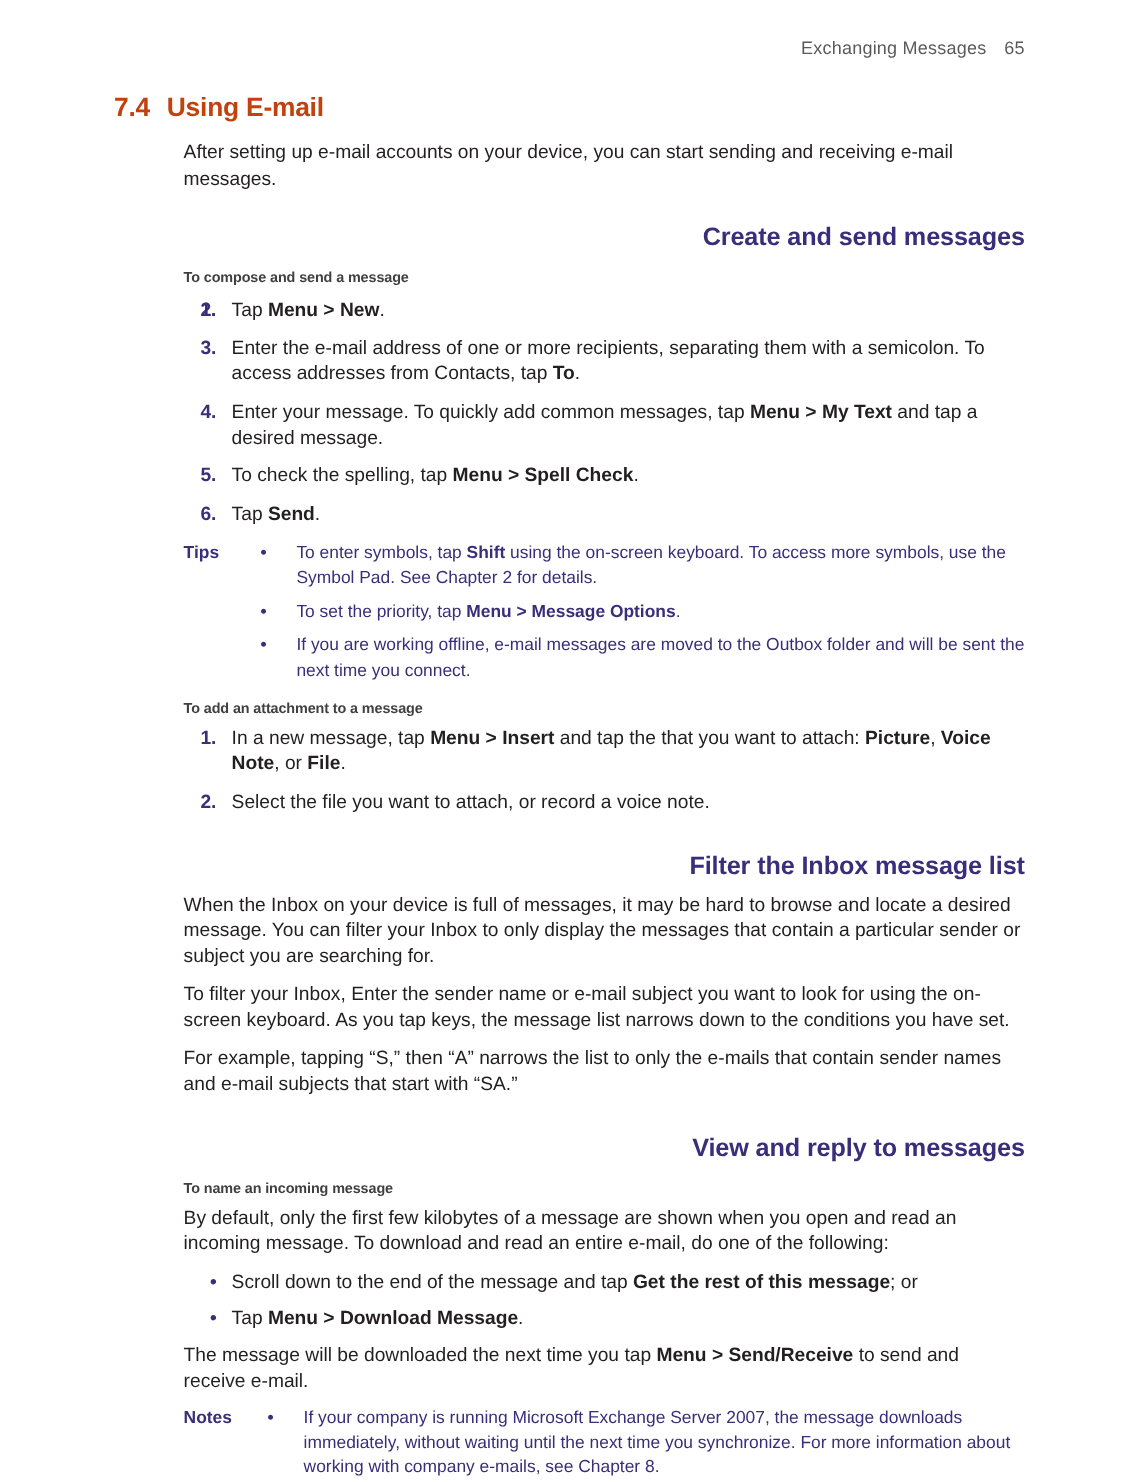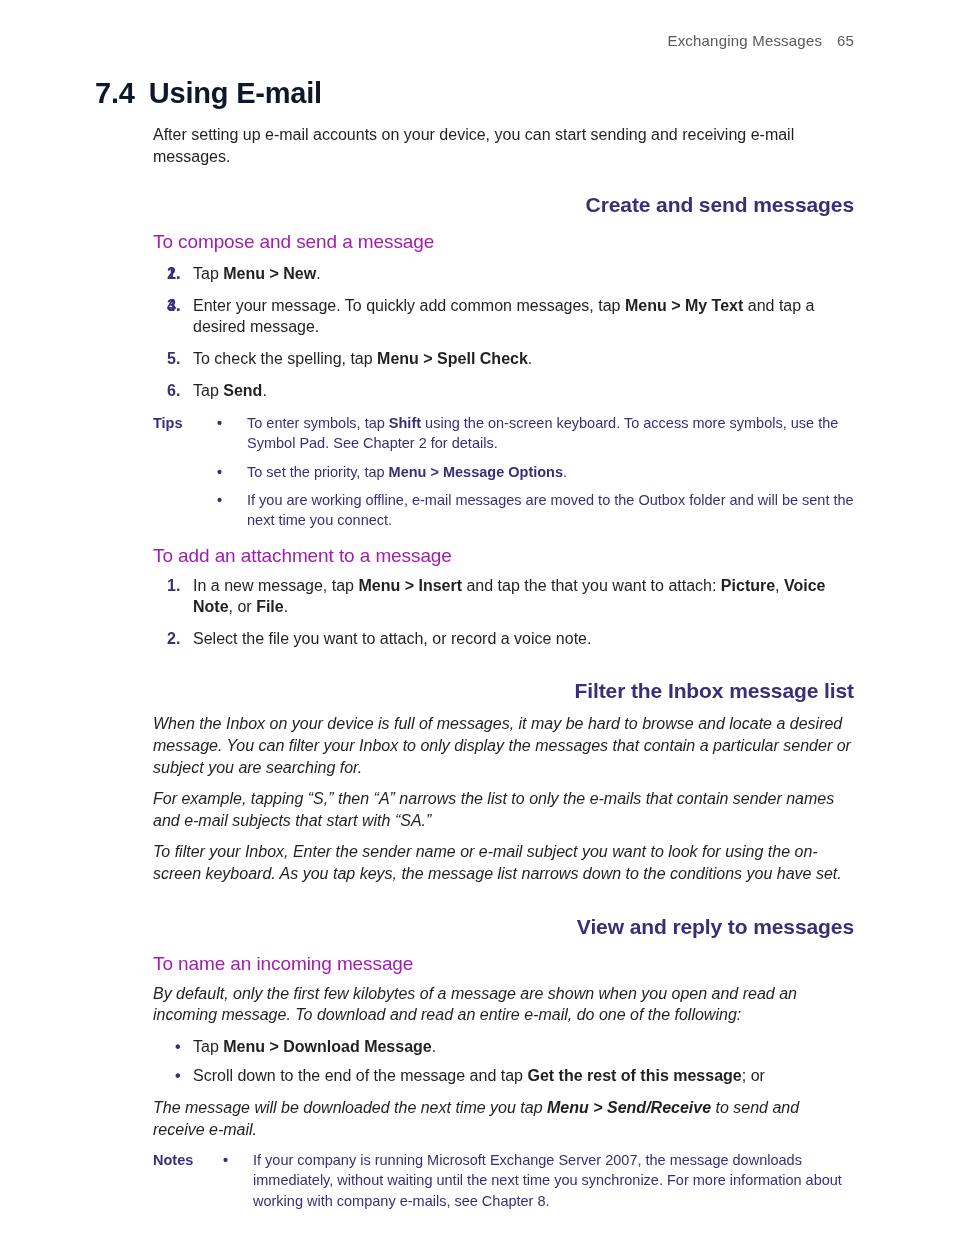--- a/index.html
+++ b/index.html
@@ -26,23 +26,23 @@
     font-size: 15px;
     color: #5a5a5a;
     margin-bottom: 28px;
     letter-spacing: 0.2px;
   }
   .running-head .pg {
     display: inline-block;
     margin-left: 6px;
   }
   h1.section-title {
-    font-size: 29px;
-    font-weight: 700;
-    color: #0f172a;
+    font-size: 22px;
+    font-weight: 700;
+    color: #c2410c;
     margin: 0 0 14px 0;
     letter-spacing: -0.2px;
   }
   h1.section-title .num {
     display: inline-block;
     margin-right: 14px;
   }
   .intro {
     font-size: 16px;
     margin: 0 0 26px 58px;
@@ -50,31 +50,30 @@
   }
   h2.sub {
     font-size: 21px;
     font-weight: 700;
     color: #3a2e7a;
     margin: 24px 0 10px 58px;
     letter-spacing: -0.1px;
     text-align: right;
   }
   h3.task {
-    font-size: 19px;
-    font-weight: 400;
-    color: #a21caf;
+    font-size: 12px;
+    font-weight: 700;
+    color: #404040;
     margin: 14px 0 8px 58px;
     letter-spacing: -0.1px;
   }
   .body-p {
     font-size: 16px;
     line-height: 1.35;
     margin: 0 0 10px 58px;
-    font-style: italic;
   }
   ol.steps {
     list-style: none;
     padding: 0;
     margin: 0 0 12px 58px;
   }
   ol.steps > li {
     position: relative;
     padding-left: 40px;
     font-size: 16px;
@@ -147,21 +146,21 @@
 
   <p class="intro">After setting up e-mail accounts on your device, you can start sending and receiving e-mail messages.</p>
 
   <h2 class="sub">Create and send messages</h2>
 
   <h3 class="task">To compose and send a message</h3>
 
   <ol class="steps">
     <li><span class="stepnum">1.</span></li>
     <li><span class="stepnum">2.</span><span><span>Tap </span><b>Menu &gt; New</b><span>.</span></span></li>
-    <li><span class="stepnum">3.</span></li>
+    <li><span class="stepnum">3.</span><span><span>Enter the e-mail address of one or more recipients, separating them with a semicolon. To access addresses from Contacts, tap </span><b>To</b><span>.</span></span></li>
     <li><span class="stepnum">4.</span><span><span>Enter your message. To quickly add common messages, tap </span><b>Menu &gt; My Text</b><span> and tap a desired message.</span></span></li>
     <li><span class="stepnum">5.</span><span><span>To check the spelling, tap </span><b>Menu &gt; Spell Check</b><span>.</span></span></li>
     <li><span class="stepnum">6.</span><span><span>Tap </span><b>Send</b><span>.</span></span></li>
   </ol>
 
   <div class="tip-block">
     <div class="row">
       <div class="label">Tips</div>
       <div class="bul">•</div>
       <div class="txt"><span>To enter symbols, tap </span><b>Shift</b><span> using the on-screen keyboard. To access more symbols, use the Symbol Pad. See Chapter 2 for details.</span></div>
@@ -180,31 +179,31 @@
 
   <h3 class="task">To add an attachment to a message</h3>
 
   <ol class="steps">
     <li><span class="stepnum">1.</span><span><span>In a new message, tap </span><b>Menu &gt; Insert</b><span> and tap the that you want to attach: </span><b>Picture</b><span>, </span><b>Voice Note</b><span>, or </span><b>File</b><span>.</span></span></li>
     <li><span class="stepnum">2.</span><span>Select the file you want to attach, or record a voice note.</span></li>
   </ol>
 
   <h2 class="sub" style="margin-top:30px">Filter the Inbox message list</h2>
   <p class="body-p">When the Inbox on your device is full of messages, it may be hard to browse and locate a desired message. You can filter your Inbox to only display the messages that contain a particular sender or subject you are searching for.</p>
+  <p class="body-p">To filter your Inbox, Enter the sender name or e-mail subject you want to look for using the on-screen keyboard. As you tap keys, the message list narrows down to the conditions you have set.</p>
   <p class="body-p">For example, tapping “S,” then “A” narrows the list to only the e-mails that contain sender names and e-mail subjects that start with “SA.”</p>
-  <p class="body-p">To filter your Inbox, Enter the sender name or e-mail subject you want to look for using the on-screen keyboard. As you tap keys, the message list narrows down to the conditions you have set.</p>
 
   <h2 class="sub" style="margin-top:30px">View and reply to messages</h2>
 
   <h3 class="task">To name an incoming message</h3>
   <p class="body-p">By default, only the first few kilobytes of a message are shown when you open and read an incoming message. To download and read an entire e-mail, do one of the following:</p>
 
   <ul class="bullets">
+    <li><span>Scroll down to the end of the message and tap </span><b>Get the rest of this message</b><span>; or</span></li>
     <li><span>Tap </span><b>Menu &gt; Download Message</b><span>.</span></li>
-    <li><span>Scroll down to the end of the message and tap </span><b>Get the rest of this message</b><span>; or</span></li>
   </ul>
 
   <p class="body-p"><span>The message will be downloaded the next time you tap </span><b>Menu &gt; Send/Receive</b><span> to send and receive e-mail.</span></p>
 
   <div class="tip-block">
     <div class="row">
       <div class="label" style="flex-basis:54px">Notes</div>
       <div class="bul">•</div>
       <div class="txt"><span>If your company is running Microsoft Exchange Server 2007, the message downloads immediately, without waiting until the next time you synchronize. For more information about working with company e-mails, see Chapter 8.</span></div>
     </div>

